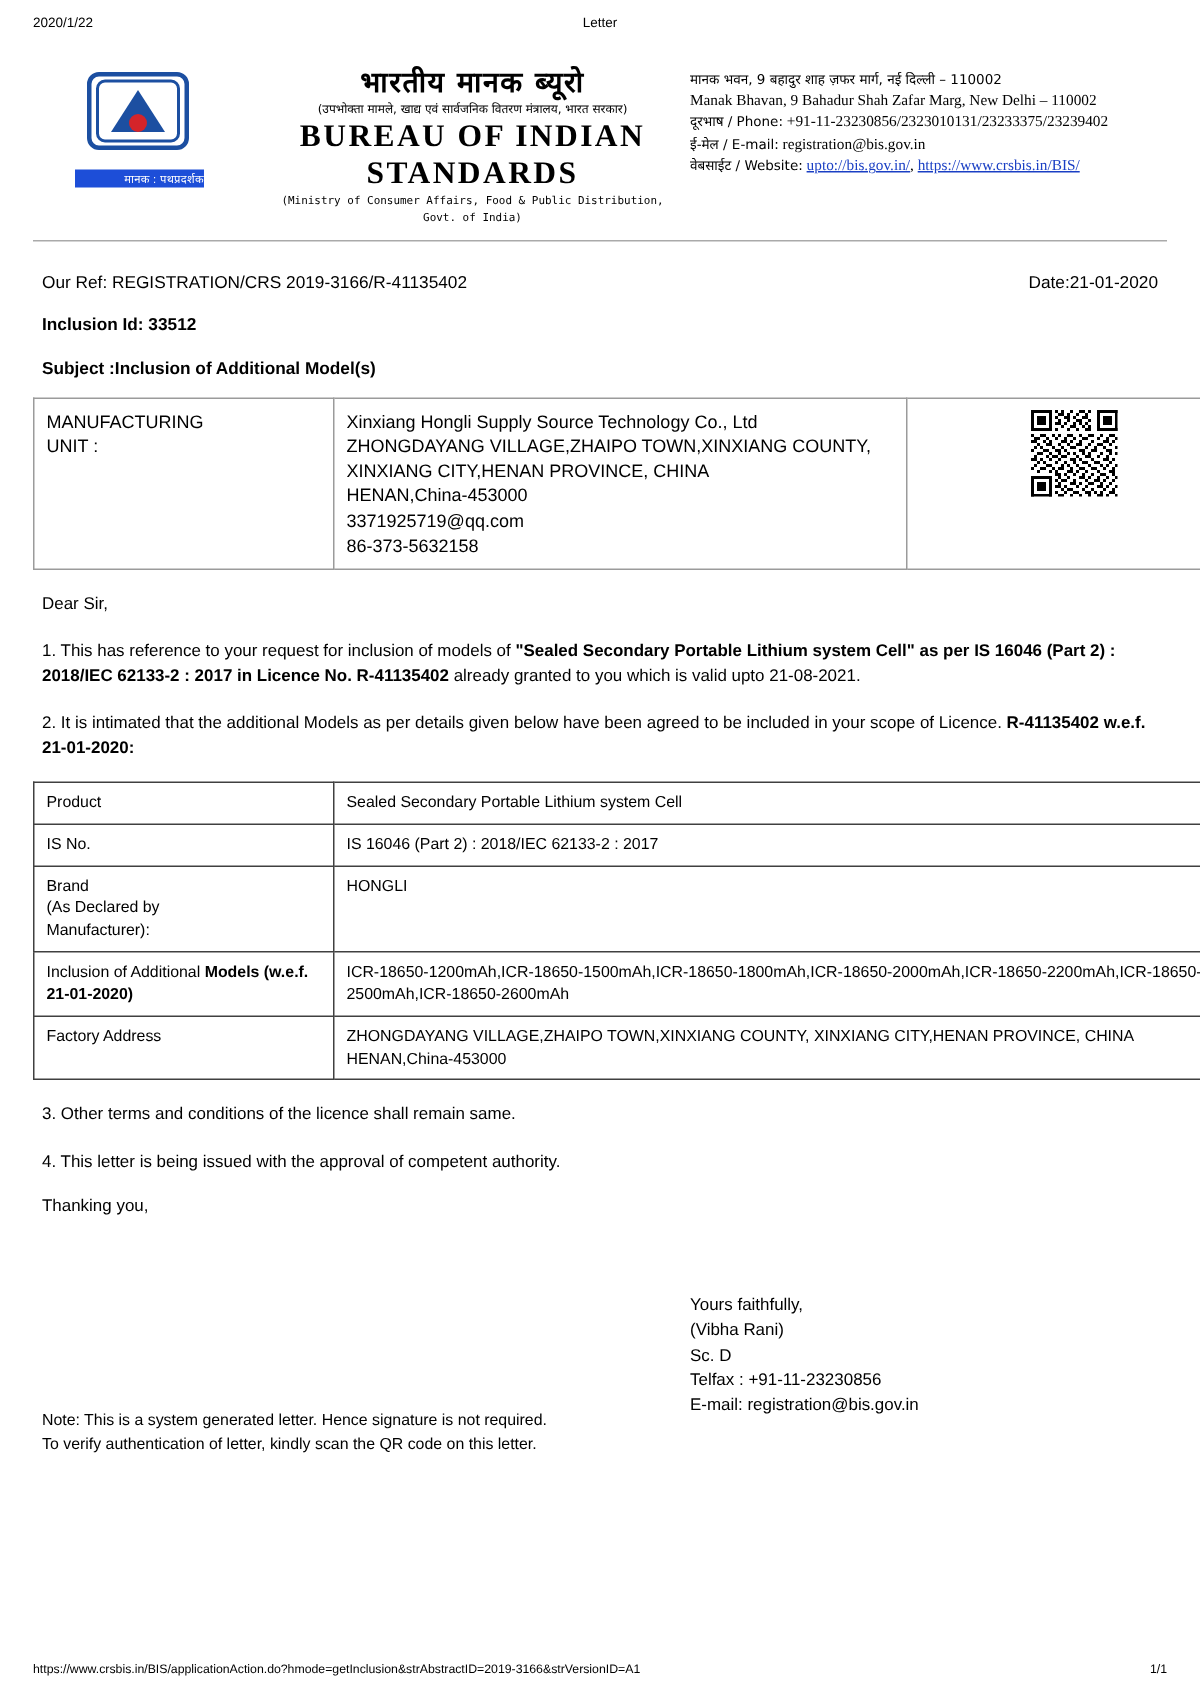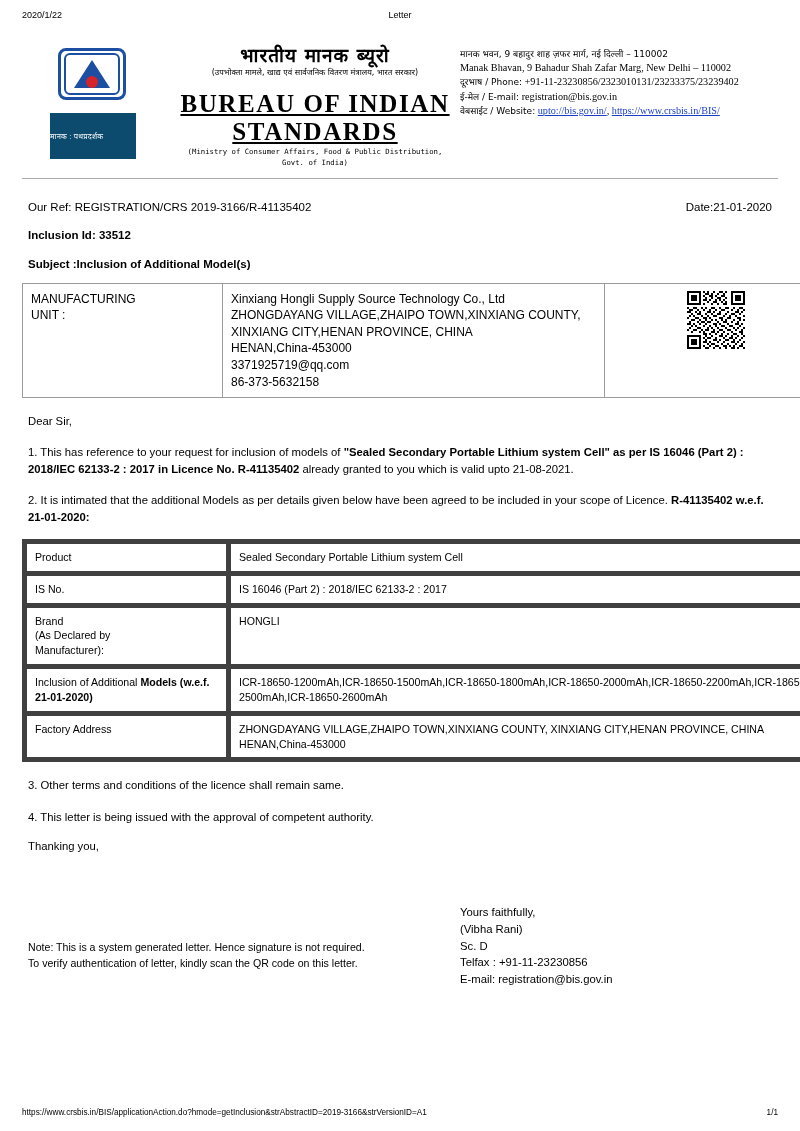--- a/index.html
+++ b/index.html
@@ -127,25 +127,25 @@
     left: 36px;
     top: 28px;
     width: 12px;
     height: 12px;
     background: #d4242a;
     border-radius: 50%;
   }
   .logo-caption {
     width: 86px;
     margin-top: 3px;
-    background: #0c4a6e;
+    background: #1d4ed8;
     color: #fff;
     font-size: 7.5px;
-    text-align: left;
-    padding: 18px 0;
+    text-align: right;
+    padding: 1px 0;
     letter-spacing: 0.2px;
   }
   .org-block {
     flex: 1 1 auto;
     text-align: center;
     padding-top: 2px;
   }
   .org-hindi {
     font-family: "DejaVu Sans", sans-serif;
     font-size: 19px;
@@ -153,25 +153,24 @@
     letter-spacing: 1px;
     line-height: 1.25;
   }
   .org-hindi-sub {
     font-family: "DejaVu Sans", sans-serif;
     font-size: 8px;
     line-height: 1.3;
   }
   .org-en {
     font-family: "Liberation Serif", serif;
-    font-size: 25px;
+    font-size: 21px;
     font-weight: bold;
     letter-spacing: 1.6px;
-    margin-top: 12px;
-    text-decoration: underline;
+    margin-top: 0;
   }
   .org-en-sub {
     font-family: "DejaVu Sans Mono", monospace;
     font-size: 7.3px;
     line-height: 1.35;
     margin-top: 1px;
   }
   .addr-block {
     flex: 0 0 318px;
     width: 318px;
@@ -253,21 +252,21 @@
   }
 
   
   table.details {
     margin-top: 14px;
     width: 756px;
     border-collapse: collapse;
     table-layout: fixed;
   }
   table.details td {
-    border: 5px solid #404040;
+    border: 1px solid #404040;
     vertical-align: top;
     font-size: 10.6px;
     padding: 6px 8px;
     line-height: 1.4;
   }
   td.d-label { width: 183px; }
   td.d-value { width: 573px; }
 
   .closing {
     font-size: 11.3px;

